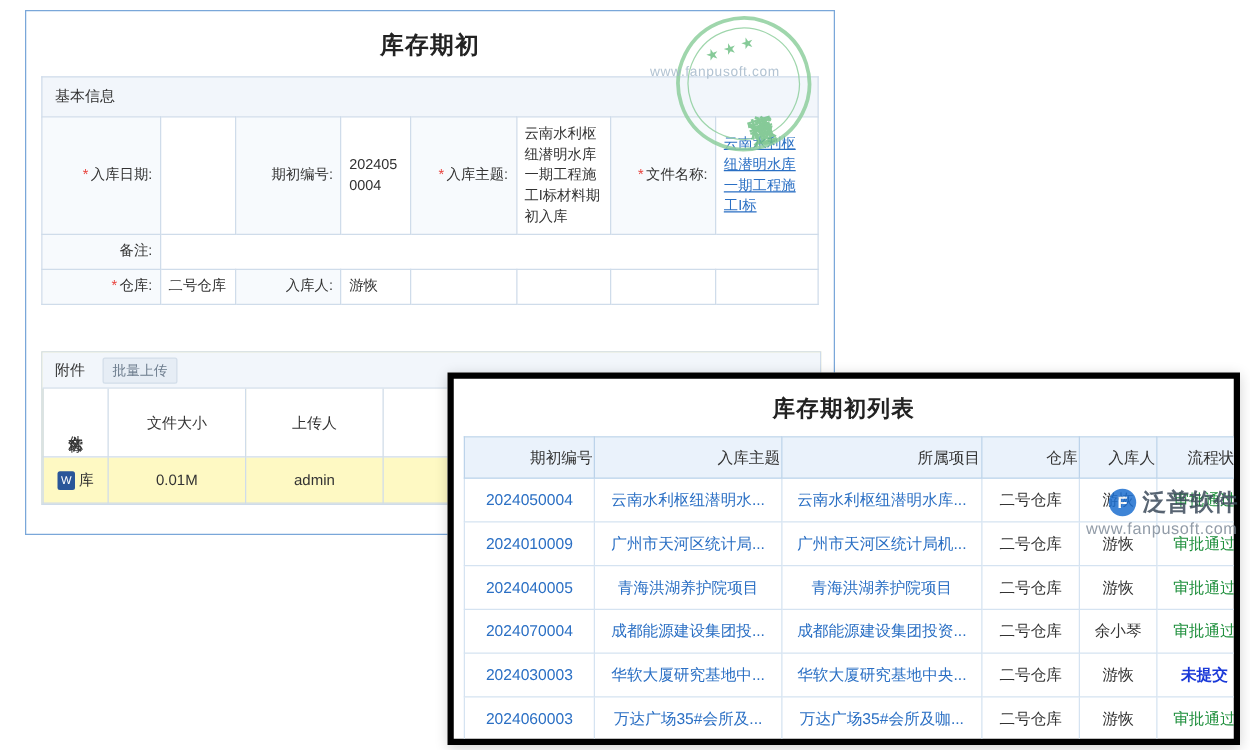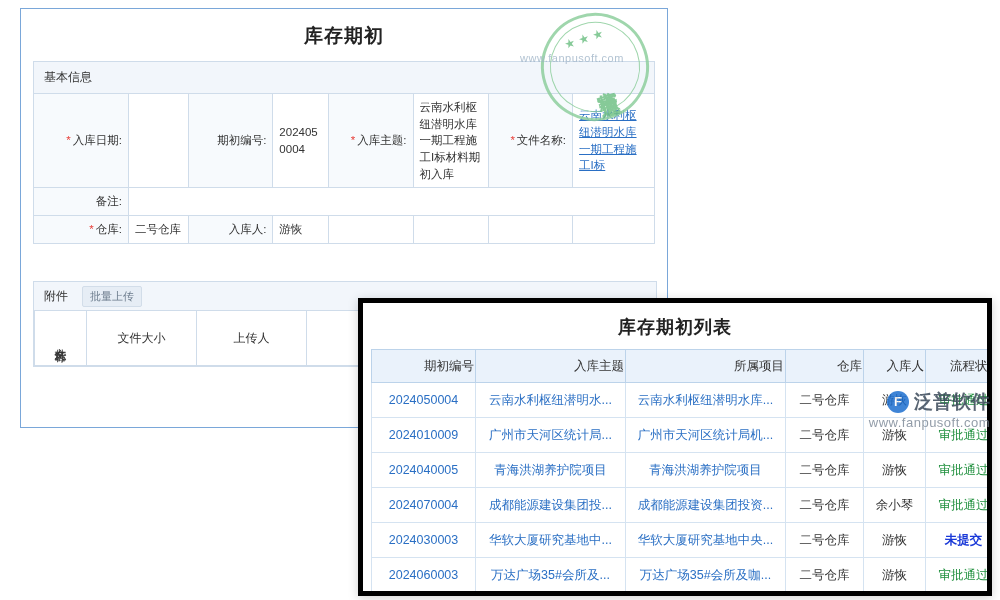--- a/index.html
+++ b/index.html
@@ -359,20 +359,27 @@
             <col>
           </colgroup>
         <tbody>
             <tr>
           <th class="vert"><span>文件名称</span></th>
           <th>文件大小</th>
           <th>上传人</th>
           <th>上传时间</th>
           <th></th>
         </tr>
+        <tr>
+          <td><span class="wicon">W</span><span>库</span></td>
+          <td>0.01M</td>
+          <td>admin</td>
+          <td></td>
+          <td></td>
+        </tr>
       </tbody>
         </table>
     </div>
   </div>
 
   <div class="wm-top">www.fanpusoft.com</div>
 
   <div class="list-window">
     <div class="list-title">库存期初列表</div>
     <table class="list">

